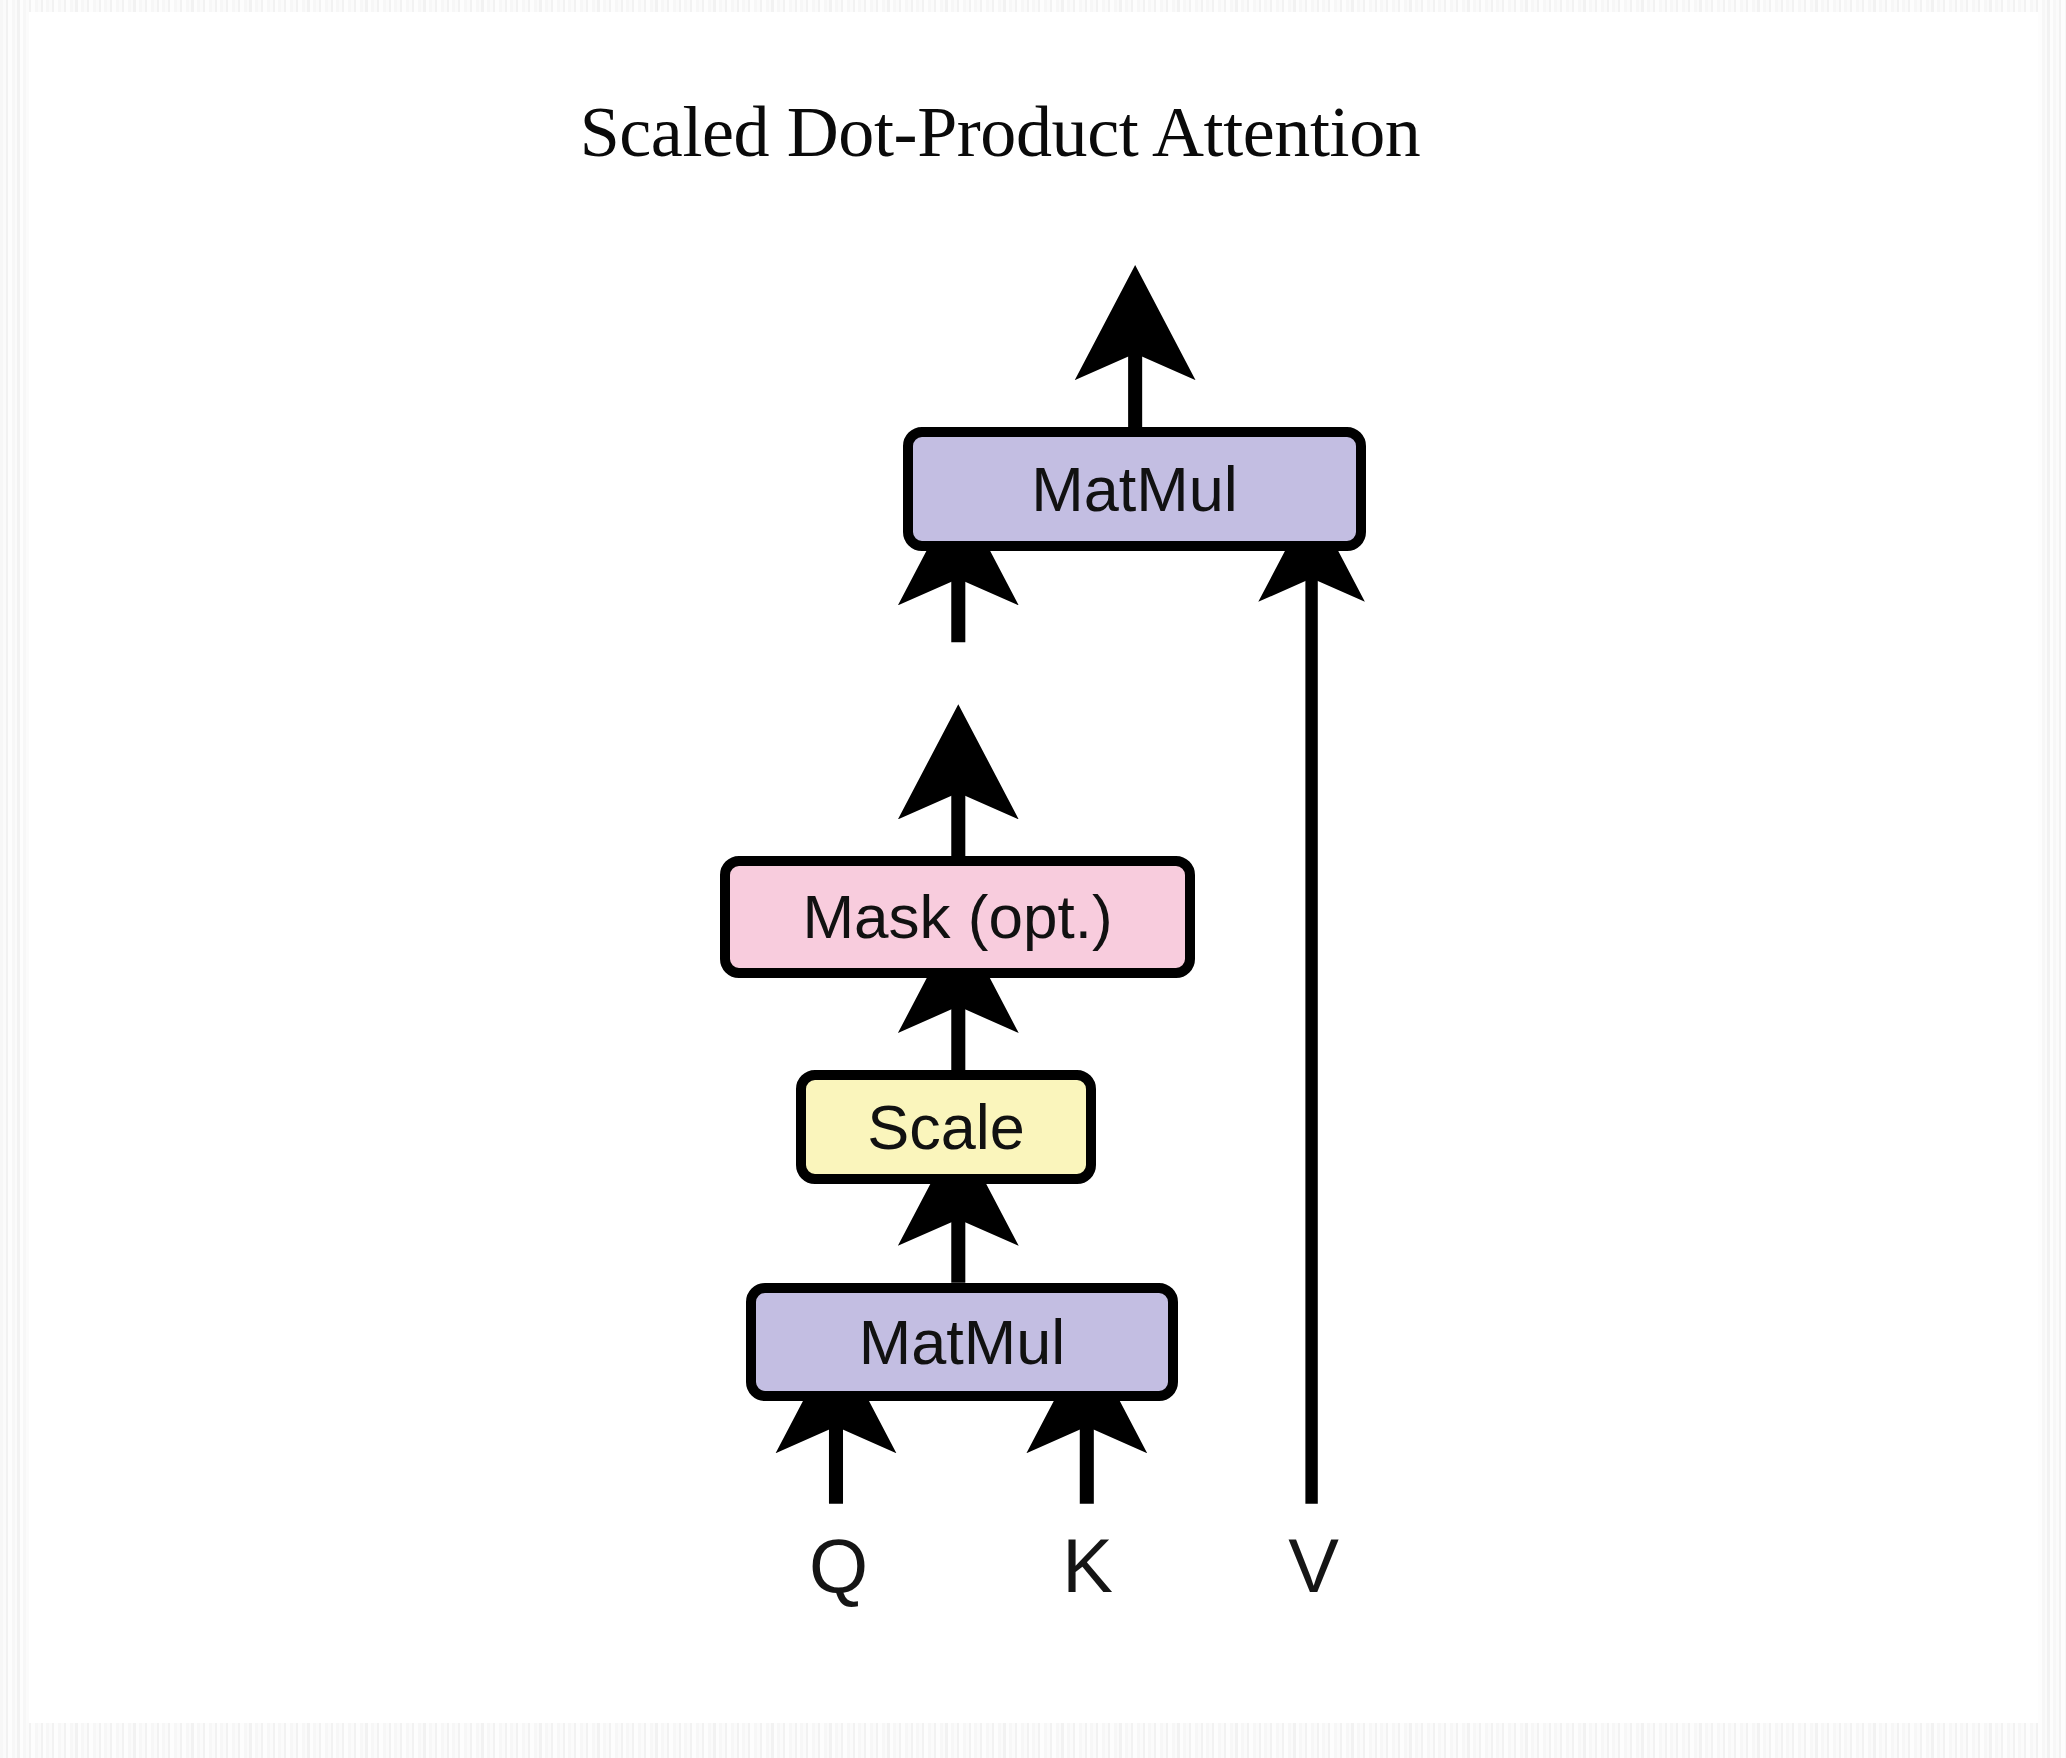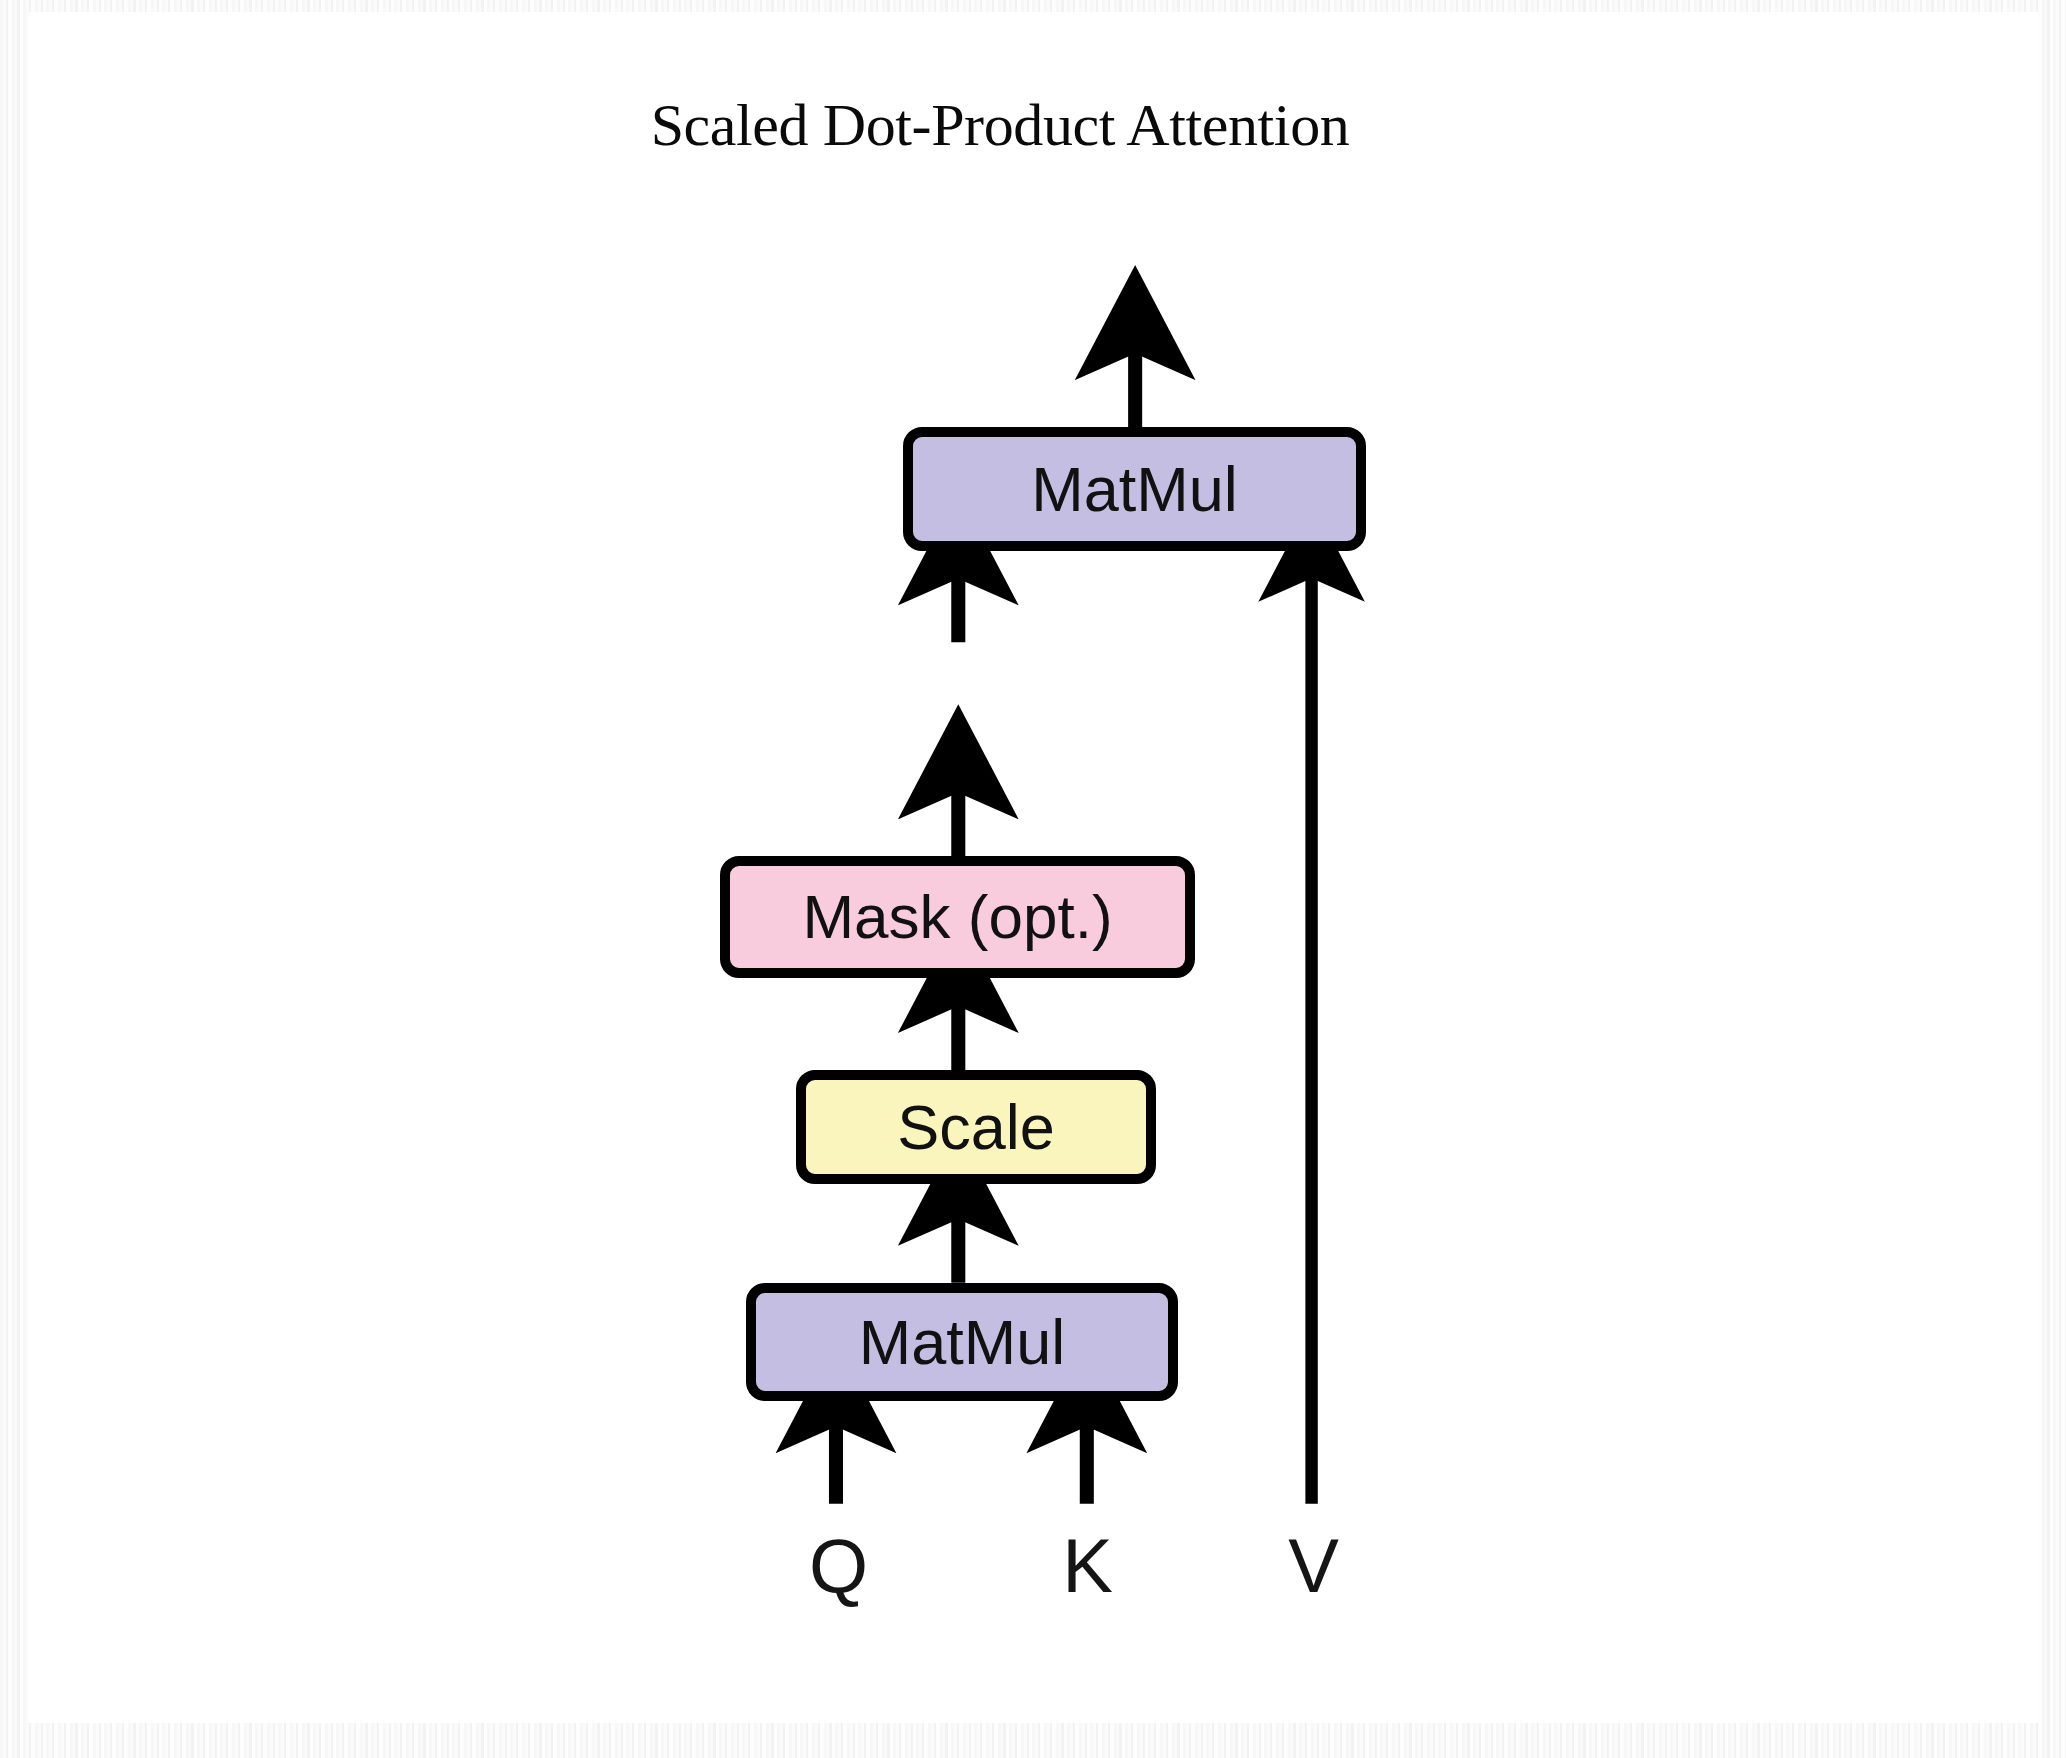--- a/index.html
+++ b/index.html
@@ -40,21 +40,21 @@
   }
 
   
   #title {
     position: absolute;
     left: 0;
     top: 79px;
     width: 1942px;
     text-align: center;
     font-family: "Liberation Serif", "DejaVu Serif", serif;
-    font-size: 60px;
+    font-size: 72px;
     font-weight: 400;
     color: #0a0a0a;
     letter-spacing: -0.4px;
     white-space: nowrap;
   }
 
   
   #stage {
     position: absolute;
     left: 0;
@@ -76,21 +76,21 @@
     font-size: 63px;
     font-weight: 400;
     color: #111111;
     letter-spacing: 0px;
     white-space: nowrap;
   }
 
   .node-matmul-top   { left: 874px; top: 415px; width: 463px; height: 124px; background: #c3bee2; }
   .node-softmax      { left: 710px; top: 630px; width: 439px; height: 120px; background: #cfe8d4; }
   .node-mask         { left: 691px; top: 844px; width: 475px; height: 122px; background: #f8ccdd; }
-  .node-scale        { left: 767px; top: 1058px; width:  360px; height: 114px; background: #faf5bc; }
+  .node-scale        { left: 767px; top: 1058px; width:  300px; height: 114px; background: #faf5bc; }
   .node-matmul-bot   { left: 717px; top: 1271px; width: 432px; height: 118px; background: #c3bee2; }
 
   .node-mask { font-size: 62px; }
 
   
   #wires {
     position: absolute;
     left: 0;
     top: 0;
     width: 2009px;

